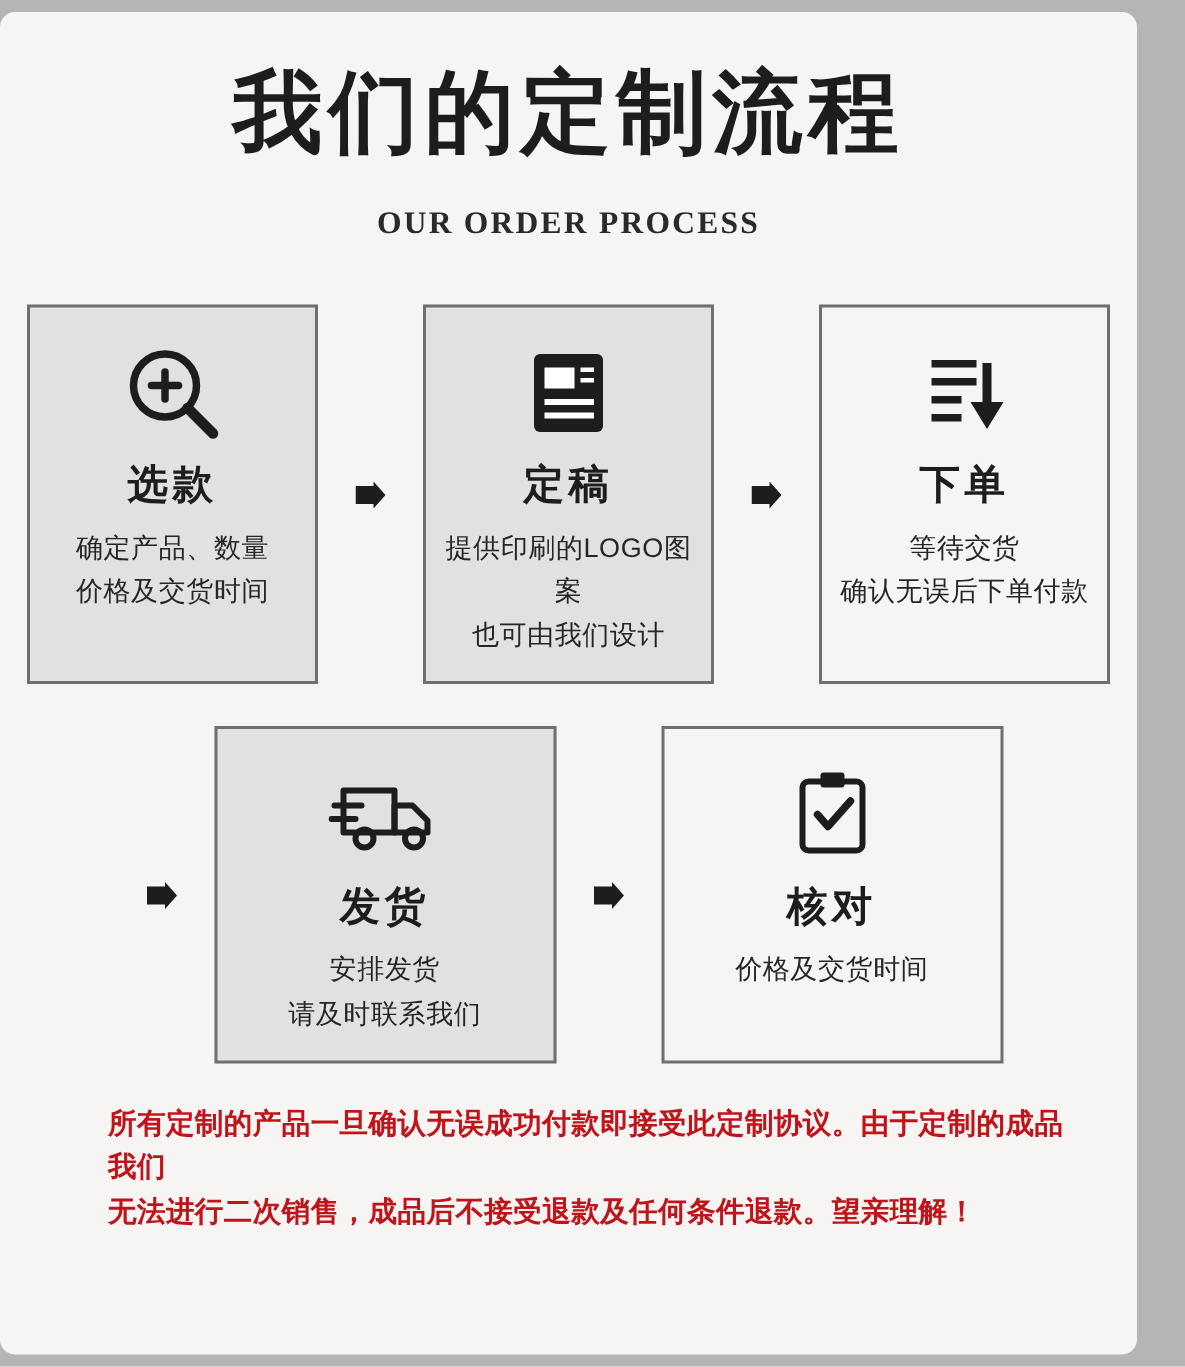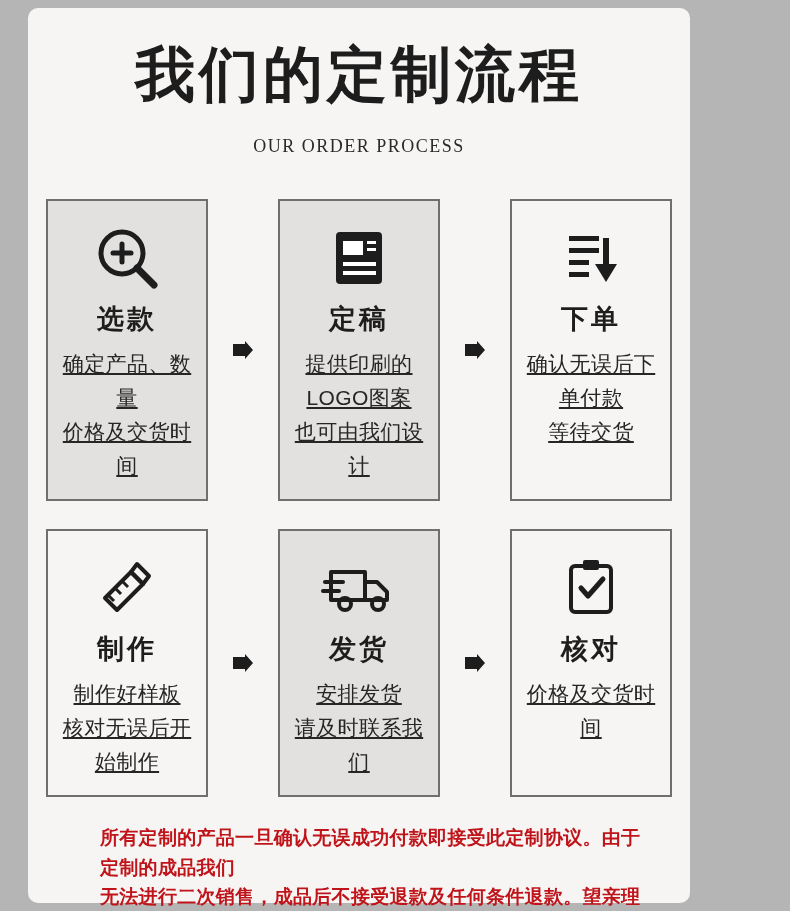--- a/index.html
+++ b/index.html
@@ -8,43 +8,43 @@
   }
   body {
     width: 790px;
     height: 911px;
     background: #b5b5b5;
     font-family: "Liberation Sans", sans-serif;
     overflow: hidden;
   }
   .page {
     position: absolute;
-    left: 28px;
+    left: 0;
     top: 8px;
-    width: 662px;
+    width: 758px;
     height: 895px;
     background: #f7f5f3;
     border-radius: 10px;
     box-sizing: border-box;
   }
   .title {
     text-align: center;
     font-family: "Liberation Serif", serif;
     font-size: 60px;
     font-weight: bold;
     color: #1d1d1d;
     letter-spacing: 4px;
     margin-top: 34px;
     line-height: 1.1;
   }
   .subtitle {
     text-align: center;
     font-family: "Liberation Serif", serif;
-    font-size: 18px;
-    font-weight: normal;
+    font-size: 21px;
+    font-weight: bold;
     color: #2a2a2a;
     letter-spacing: 1.5px;
     margin-top: 28px;
   }
   .grid {
     margin-top: 42px;
     padding: 0 18px;
   }
   .row {
     display: flex;
@@ -74,27 +74,26 @@
     justify-content: center;
   }
   .card-title {
     font-size: 27px;
     font-weight: bold;
     color: #1d1d1d;
     letter-spacing: 3px;
     margin-top: 4px;
   }
   .card-desc {
-    font-size: 21px;
+    font-size: 18px;
     color: #262626;
     text-align: center;
     line-height: 1.62;
     margin-top: 10px;
     letter-spacing: 0.4px;
-    text-decoration: underline;
   }
   .arrow {
     width: 36px;
     display: flex;
     align-items: center;
     justify-content: center;
     flex: 0 0 36px;
   }
   .arrow svg {
     display: block;
@@ -183,49 +182,29 @@
             <rect x="14" y="14" width="30" height="5" fill="#1d1d1d"></rect>
             <rect x="14" y="26" width="30" height="5" fill="#1d1d1d"></rect>
             <rect x="14" y="38" width="20" height="5" fill="#1d1d1d"></rect>
             <rect x="14" y="50" width="20" height="5" fill="#1d1d1d"></rect>
             <rect x="48" y="16" width="6" height="30" fill="#1d1d1d"></rect>
             <polygon points="40,42 62,42 51,60" fill="#1d1d1d"></polygon>
           </svg>
         </div>
         <div class="card-title">下单</div>
         <div class="card-desc">
+          <div>等待交货</div>
           <div>确认无误后下单付款</div>
-          <div>等待交货</div>
         </div>
       </div>
 
     </div>
 
     <div class="row">
 
-      <div class="card">
-        <div class="icon-wrap">
-          <svg width="72" height="72" viewBox="0 0 72 72">
-            <g stroke="#1d1d1d" stroke-width="4" fill="none" stroke-linejoin="round">
-              <polygon points="14,46 40,20 52,32 26,58"></polygon>
-              <polygon points="46,12 58,24 52,32 40,20"></polygon>
-            </g>
-            <g stroke="#1d1d1d" stroke-width="3">
-              <line x1="24" y1="36" x2="30" y2="42"></line>
-              <line x1="31" y1="29" x2="37" y2="35"></line>
-              <line x1="17" y1="43" x2="23" y2="49"></line>
-            </g>
-          </svg>
-        </div>
-        <div class="card-title">制作</div>
-        <div class="card-desc">
-          <div>制作好样板</div>
-          <div>核对无误后开始制作</div>
-        </div>
-      </div>
 
       <div class="arrow">
         <svg width="20" height="18" viewBox="0 0 20 18">
           <polygon points="0,3 12,3 12,0 20,9 12,18 12,15 0,15" fill="#1d1d1d"></polygon>
         </svg>
       </div>
 
       <div class="card shaded">
         <div class="icon-wrap">
           <svg width="76" height="72" viewBox="0 0 76 72">

